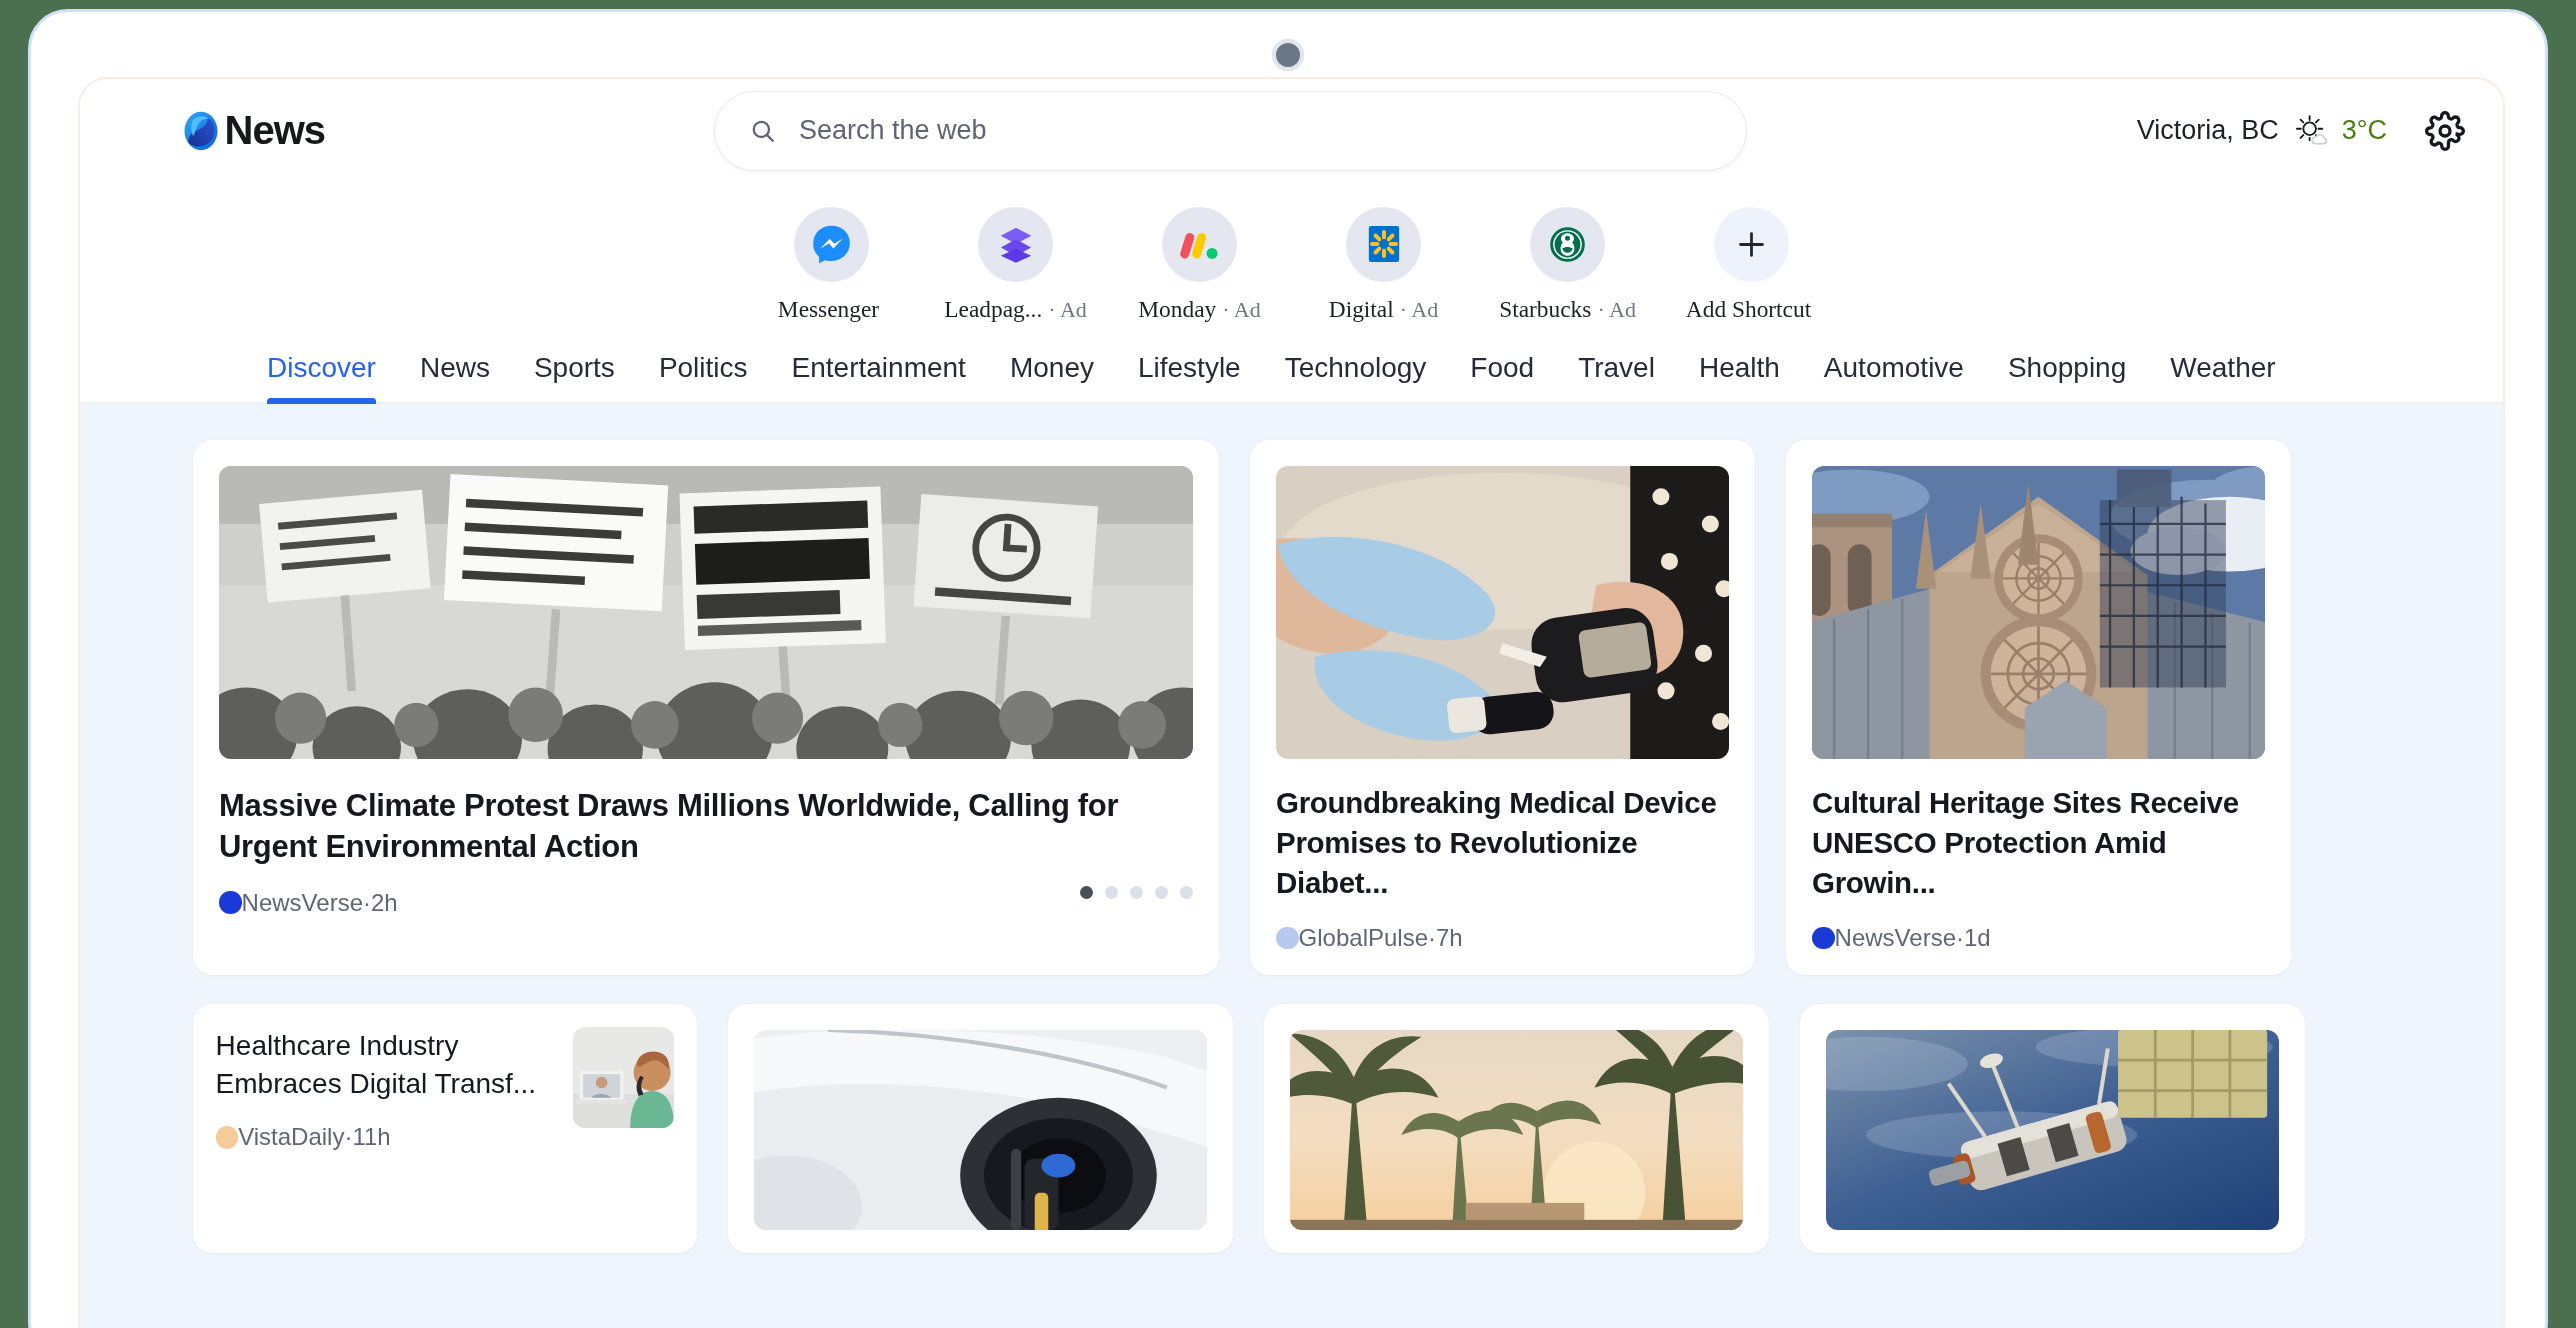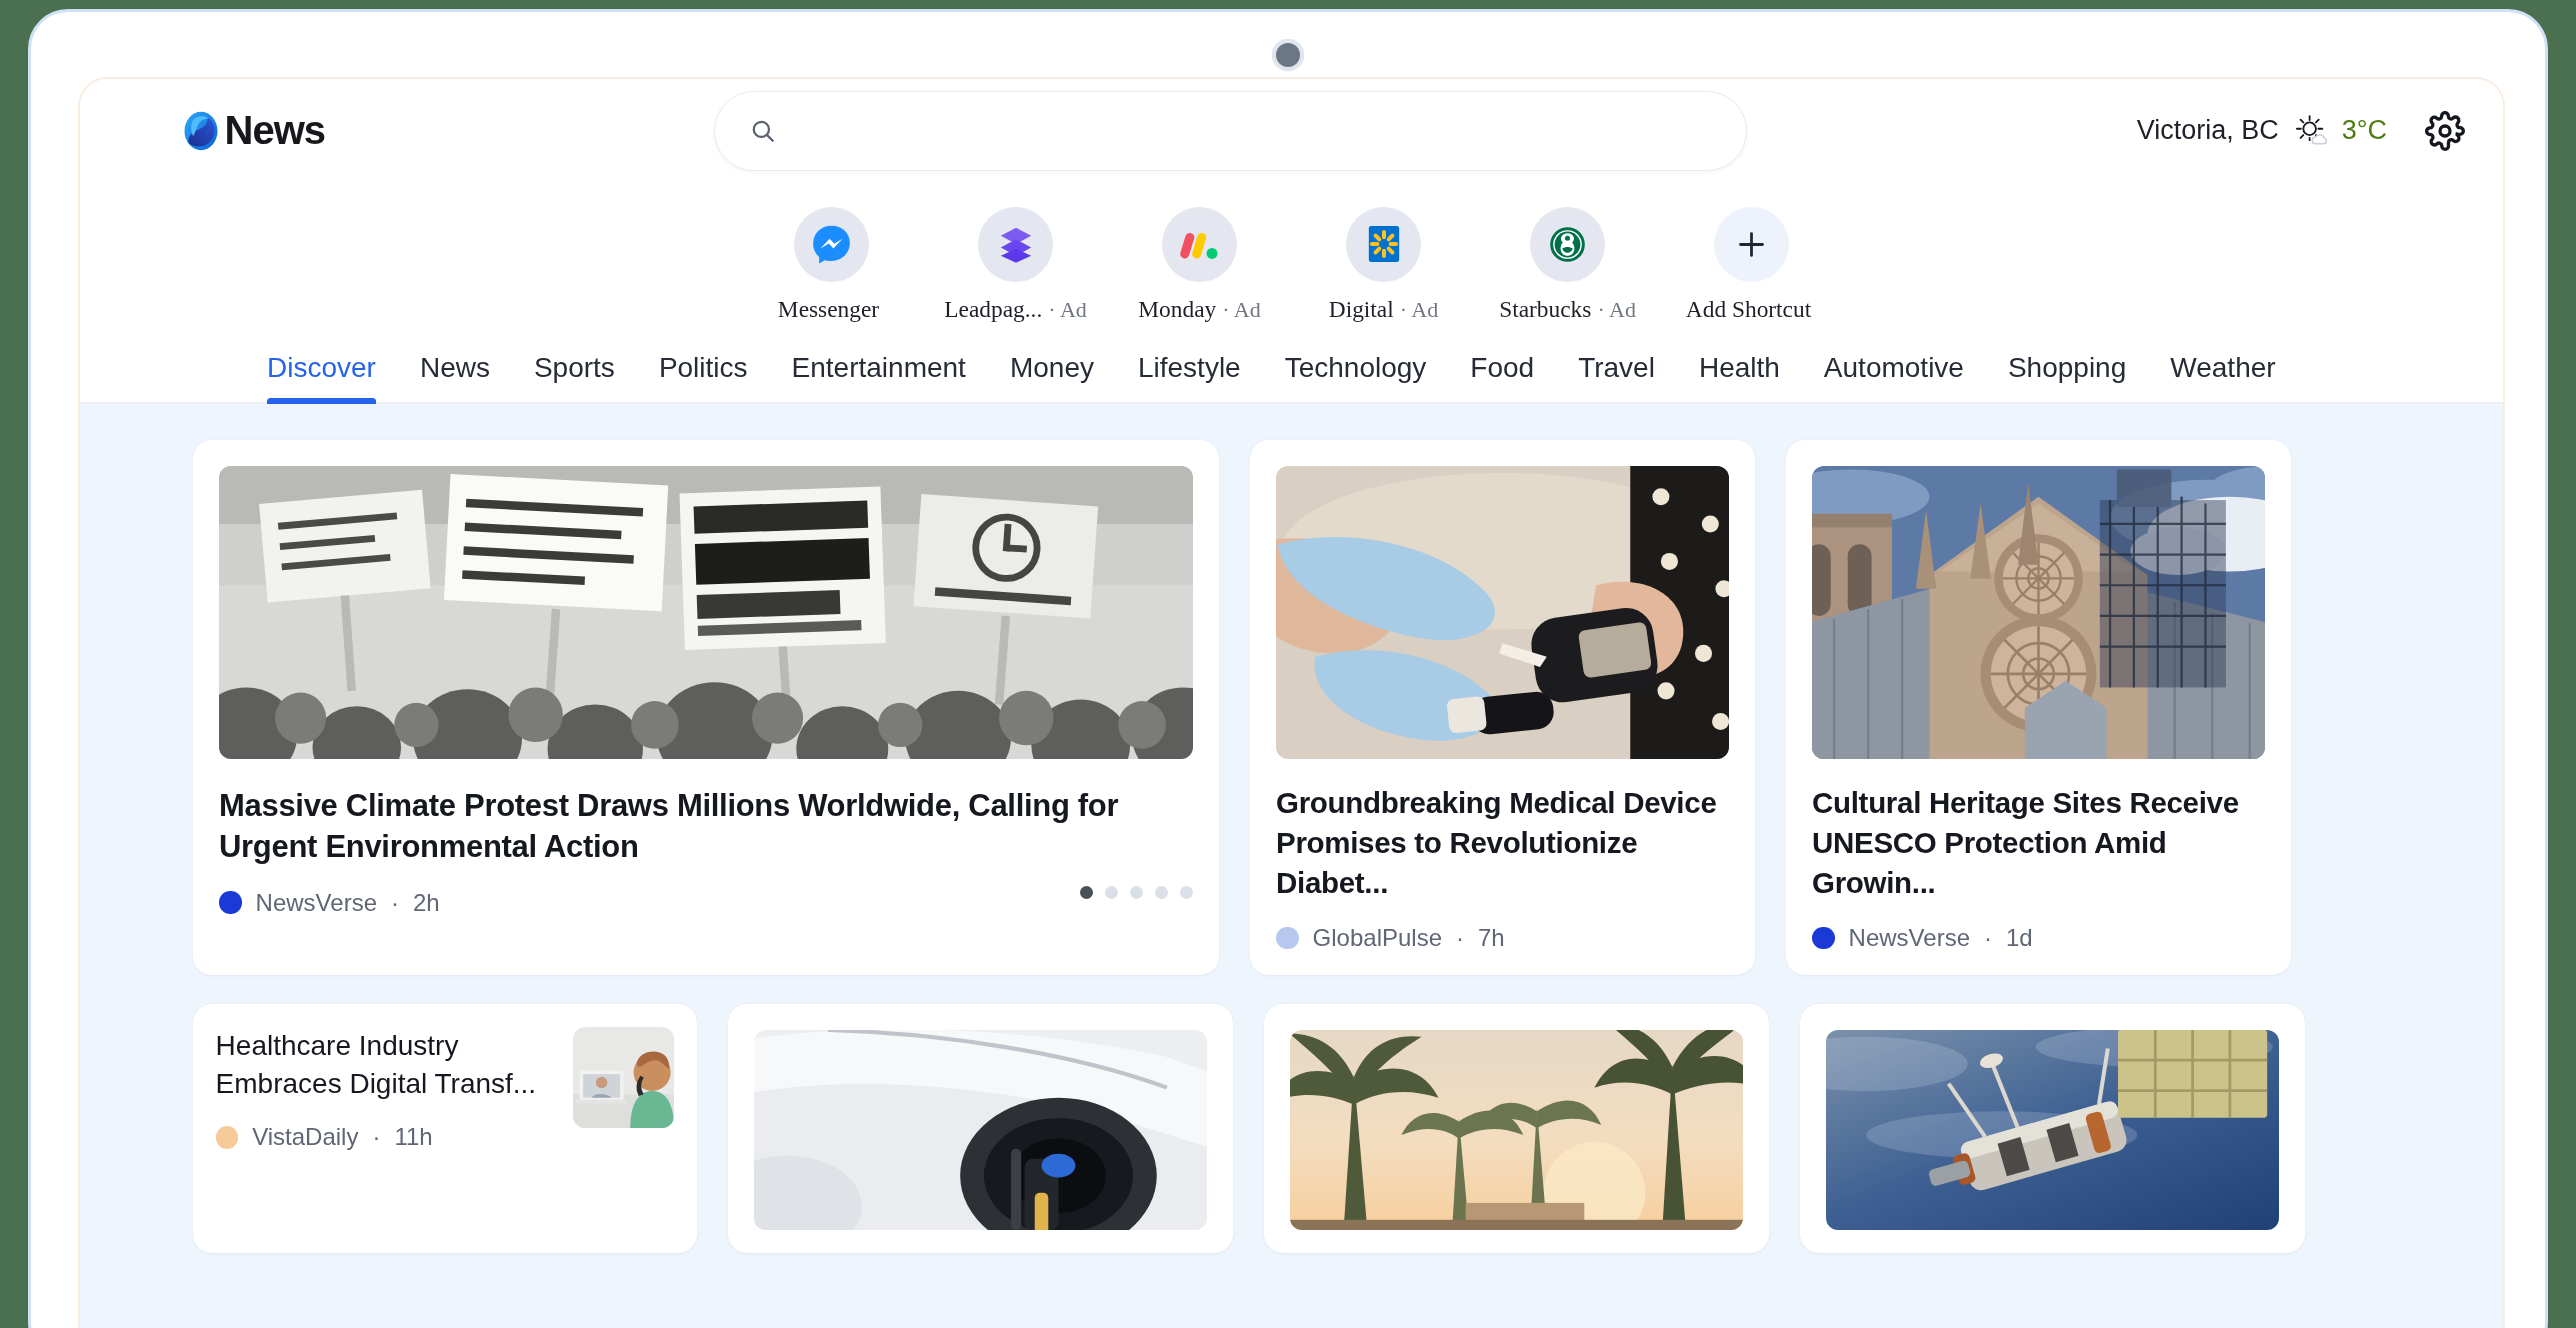--- a/index.html
+++ b/index.html
@@ -167,21 +167,21 @@
     position: relative;
   }
   .card-hero .headline {
     margin-top: 26px;
     font-size: 31px; font-weight: 700; line-height: 1.34;
     color: #16181f;
     letter-spacing: -0.3px;
   }
   .meta {
     margin-top: 21px;
-    display: flex; align-items: center; gap: 14px;
+    display: flex; align-items: center; 
     font-size: 24px; color: #5f6674;
   }
   .src-dot { width: 22.6px; height: 22.6px; border-radius: 50%; flex: 0 0 22.6px; }
   .meta-row { display: flex; align-items: center; justify-content: space-between; }
   .dots { display: flex; gap: 12px; align-items: center; }
   .dots span { width: 13px; height: 13px; border-radius: 50%; background: #dbe0e8; }
   .dots span.on { background: #4a4f58; }
 
   
   .card-med { flex: 0 0 505px; padding: 26px 26px 22.6px 26px; }
@@ -242,20 +242,21 @@
         </svg>
         <span class="brand-name">News</span>
       </div>
 
       <div class="search-wrap">
         <div class="search-box">
           <svg class="search-icon" viewBox="0 0 24 24" fill="none" stroke="currentColor" stroke-width="2.1" stroke-linecap="round">
             <circle cx="10.5" cy="10.5" r="7"></circle>
               <line x1="15.6" y1="15.6" x2="21" y2="21"></line>
           </svg>
+          <input class="search-input" type="text" placeholder="Search the web" style="">
         </div>
       </div>
 
       <div class="topright">
         <div class="weather">
           <span class="weather-loc">Victoria, BC</span>
           <svg class="weather-icon" viewBox="0 0 40 40">
             <g stroke="#16181f" stroke-width="2.1" stroke-linecap="round" fill="none">
               <circle cx="19" cy="18" r="7.2"></circle>
               <line x1="19" y1="3.5" x2="19" y2="8"></line>

